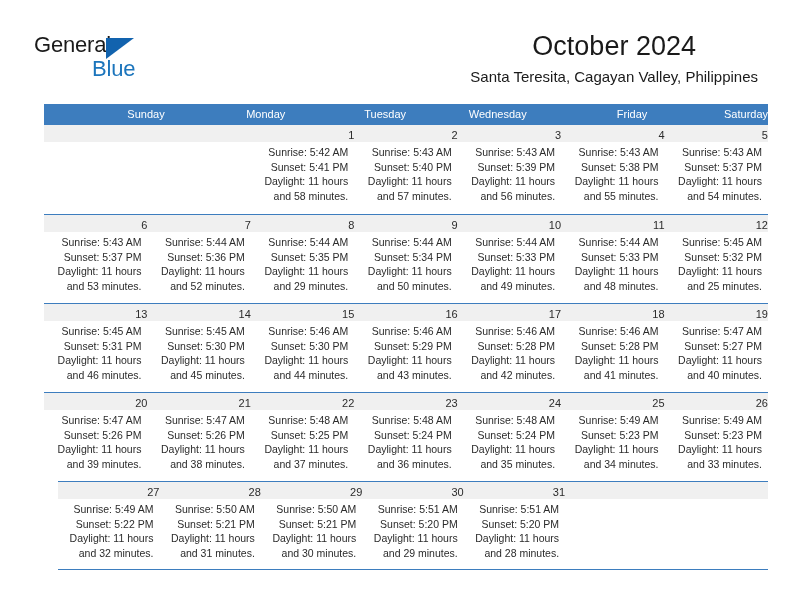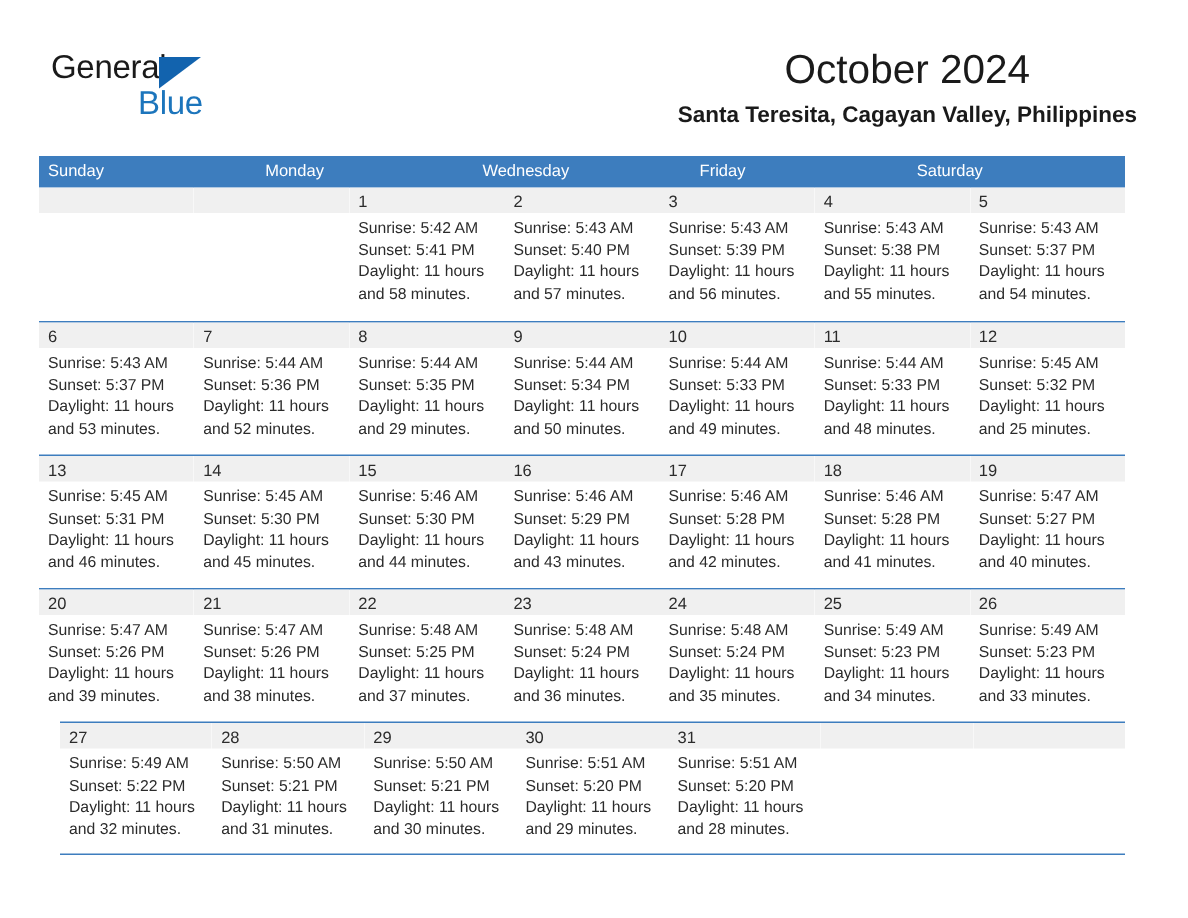--- a/index.html
+++ b/index.html
@@ -75,29 +75,30 @@
     line-height: 33px;
     color: #1a1a1a;
     font-weight: normal;
     margin: 0;
   }
   .cal-subtitle {
     font-size: 15px;
     line-height: 22px;
     color: #1a1a1a;
     margin: 3px 0 0 0;
-    font-weight: bold;
+    font-weight: normal;
   }
 
   
   .calendar {
     position: absolute;
-    left: 26px;
+    left: 44px;
     top: 104px;
     width: 724px;
+    text-align: right;
   }
   .weekdays {
     display: flex;
     background: #3d7dbe;
     height: 21px;
   }
   .weekday {
     flex: 1 1 0;
     color: #ffffff;
     font-size: 11px;
@@ -166,20 +167,21 @@
       <h1 class="cal-title">October 2024</h1>
       <div class="cal-subtitle">Santa Teresita, Cagayan Valley, Philippines</div>
     </div>
 
   </div>
 
   <div class="calendar">
     <div class="weekdays" id="weekday-row">
         <div class="weekday">Sunday</div>
         <div class="weekday">Monday</div>
+        <div class="weekday">Tuesday</div>
         <div class="weekday">Wednesday</div>
         <div class="weekday">Friday</div>
         <div class="weekday">Saturday</div>
       </div>
     <div id="weeks-container">
         <div class="week">
           <div class="day empty">
             <div class="day-num-band"><span class="day-num"></span></div>
             <div class="day-lines"></div>
           </div>

